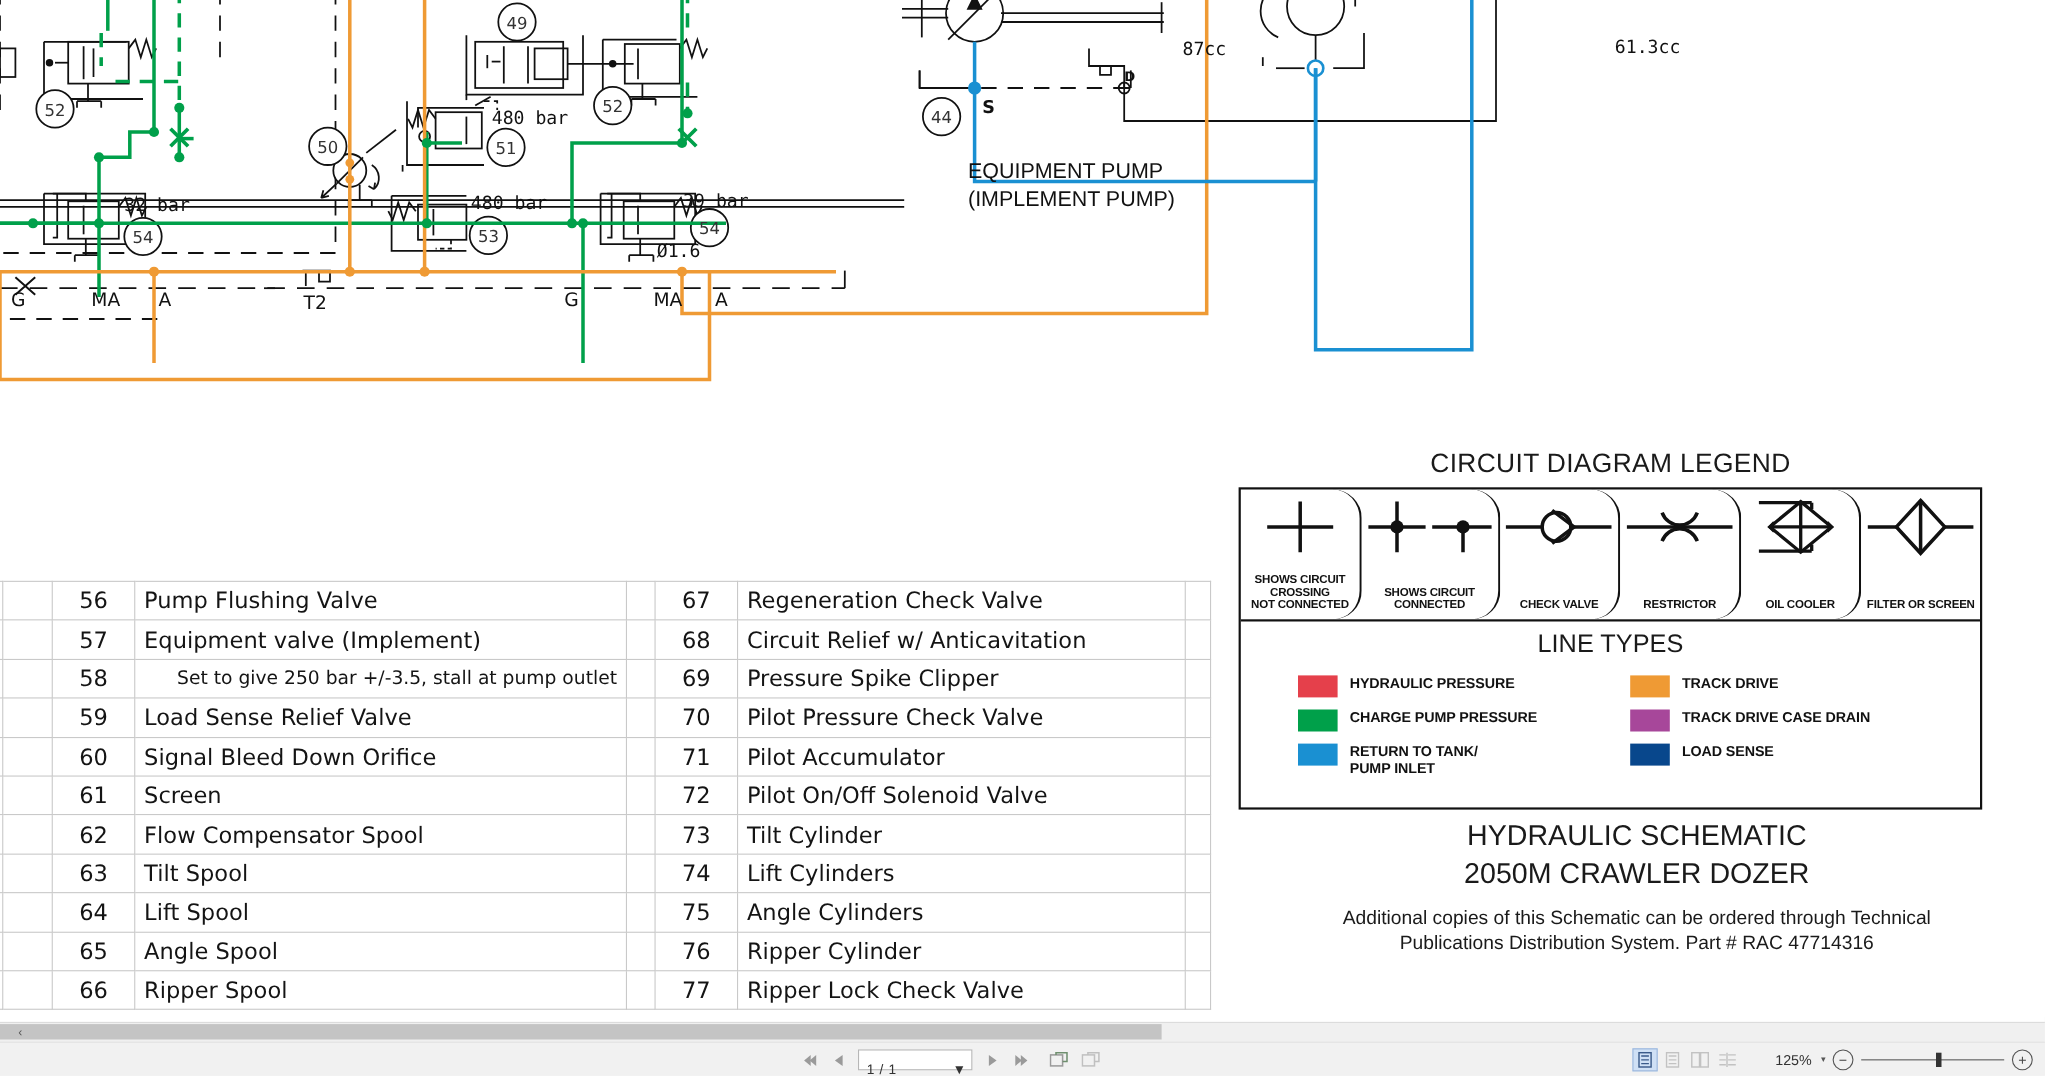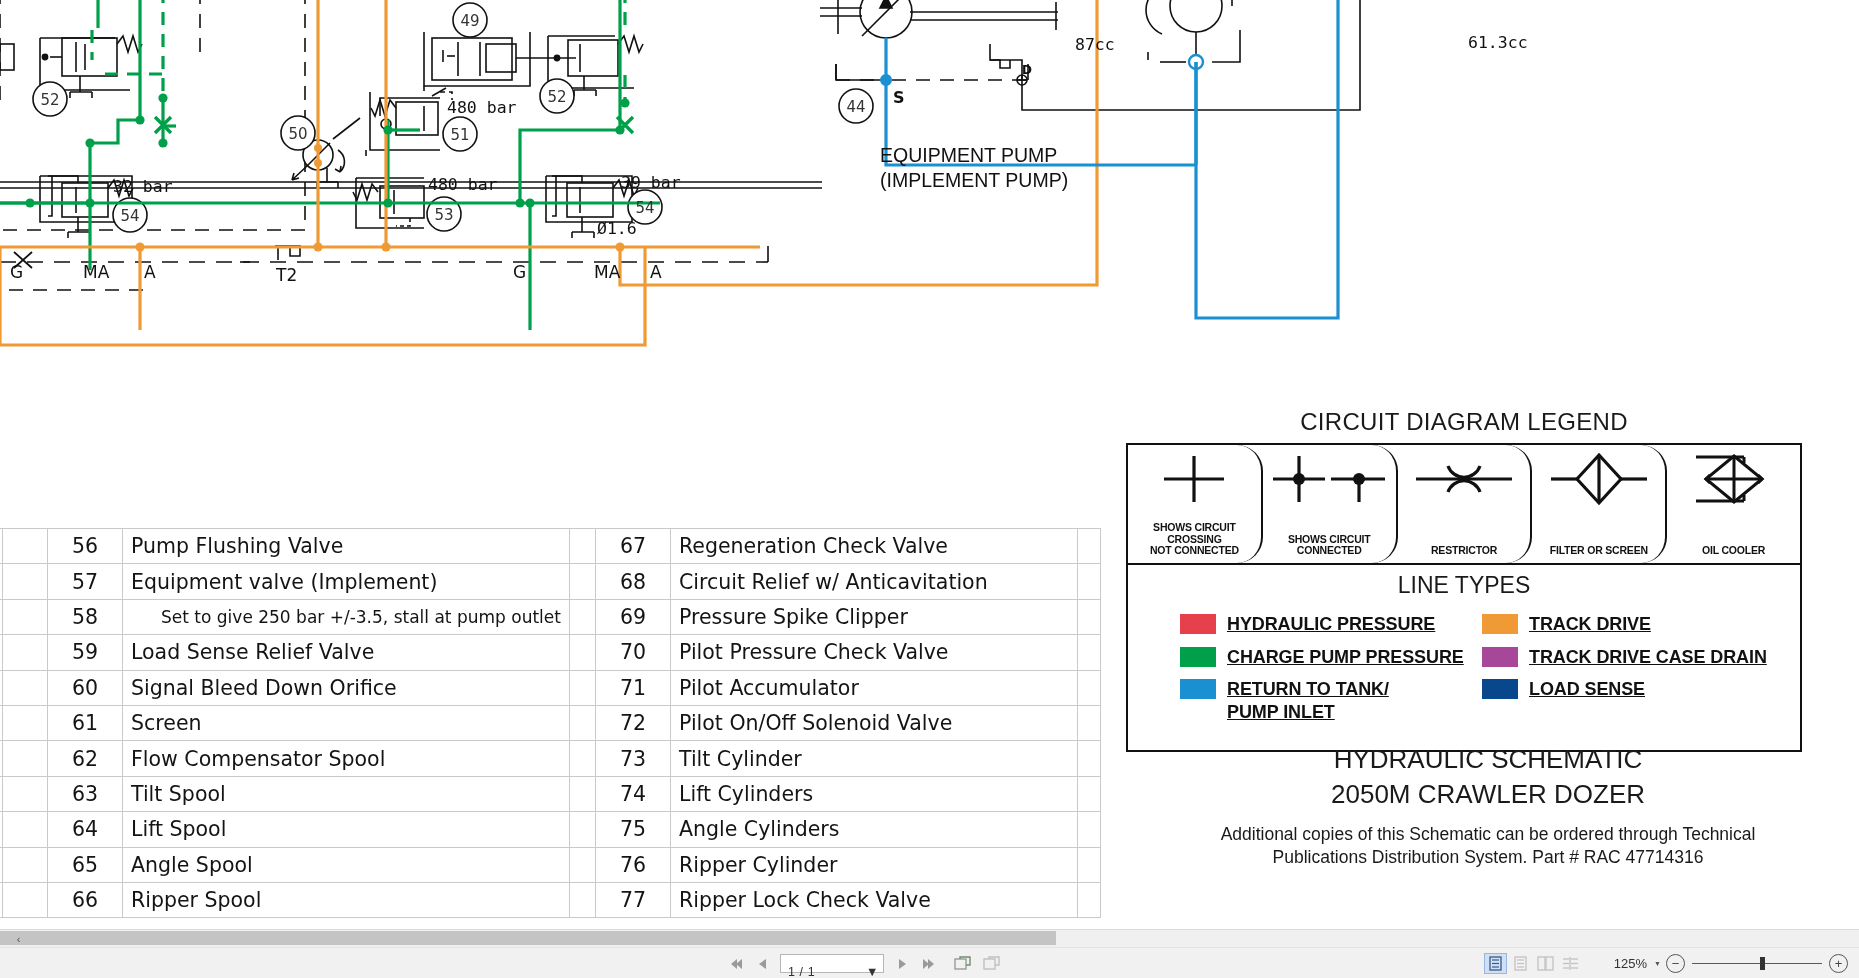--- a/index.html
+++ b/index.html
@@ -65,22 +65,22 @@
   .lt-sep{border-top:2px solid #111;}
   .lt-title{
     text-align:center;font-size:23px;color:#1a1a1a;padding:7px 0 2px;
     font-family:"Liberation Sans", sans-serif;
   }
   .lt-grid{display:flex;padding:12px 0 16px 52px;}
   .lt-col{width:302px;}
   .lt-item{display:flex;align-items:flex-start;margin-bottom:10px;}
   .sw{width:36px;height:20px;flex:0 0 36px;margin-top:1px;}
   .lt-text{
-    margin-left:11px;font-size:18px;line-height:1.26;color:#111;
-    font-family:"Liberation Sans", sans-serif;font-weight:bold;letter-spacing:-.1px;text-decoration:underline;
+    margin-left:11px;font-size:13px;line-height:1.26;color:#111;
+    font-family:"Liberation Sans", sans-serif;font-weight:bold;letter-spacing:-.1px;
   }
 
   
   .titleblock{position:absolute;left:1150px;top:742px;width:676px;text-align:center;}
   .tb-line{font-size:26px;color:#1a1a1a;line-height:1.33;}
   .tb-note{font-size:17.5px;color:#1a1a1a;line-height:1.28;margin-top:12px;}
 
   
   .hscroll{
     position:absolute;left:0;top:929px;width:1859px;height:18px;
@@ -544,65 +544,78 @@
                   <circle cx="30" cy="25" r="6" fill="#111"></circle>
                   <circle cx="90" cy="25" r="6" fill="#111"></circle>
                 </svg>
             </div>
             <div class="sym-label">
               <span style="white-space:pre-line">SHOWS CIRCUIT
 CONNECTED</span>
             </div>
           </div>
 
+          <div class="sym-cell">
+            <div class="sym-art">
+              <svg width="100" height="50" viewBox="0 0 100 50">
+                  <g stroke="#111" stroke-width="3.2" fill="none">
+                    <line x1="2" y1="25" x2="36" y2="25"></line>
+                    <line x1="64" y1="25" x2="98" y2="25"></line>
+                    <circle cx="48" cy="25" r="13"></circle>
+                    <path d="M44 10 L64 25 L44 40"></path>
+                  </g>
+                </svg>
+            </div>
+            <div class="sym-label">CHECK VALVE</div>
+          </div>
 
           <div class="sym-cell">
             <div class="sym-art">
               <svg width="100" height="50" viewBox="0 0 100 50">
                   <g stroke="#111" stroke-width="3.2" fill="none">
                     <path d="M34 12 a17 17 0 0 0 32 0"></path>
                     <line x1="2" y1="25" x2="98" y2="25"></line>
                     <path d="M34 38 a17 17 0 0 1 32 0"></path>
                   </g>
                 </svg>
             </div>
             <div class="sym-label">RESTRICTOR</div>
-          </div>
-
-          <div class="sym-cell">
-            <div class="sym-art">
-              <svg width="100" height="54" viewBox="0 0 100 54">
-                  <g stroke="#111" stroke-width="3.2" fill="none">
-                    <line x1="2" y1="27" x2="28" y2="27"></line>
-                    <line x1="72" y1="27" x2="98" y2="27"></line>
-                    <polygon points="50,3 72,27 50,51 28,27"></polygon>
-                    <line x1="50" y1="3" x2="50" y2="51"></line>
-                  </g>
-                </svg>
-            </div>
-            <div class="sym-label">FILTER OR SCREEN</div>
           </div>
 
           <div class="sym-cell">
             <div class="sym-art">
               <svg width="100" height="58" viewBox="0 0 100 58">
                   <g stroke="#111" stroke-width="3" fill="none">
                     <polygon points="50,6 78,29 50,52 22,29"></polygon>
                     <line x1="50" y1="6" x2="50" y2="52"></line>
                     <line x1="22" y1="29" x2="78" y2="29"></line>
                     <path d="M26 25 L22 29 L26 33"></path>
                     <path d="M74 25 L78 29 L74 33"></path>
                     <line x1="12" y1="7" x2="60" y2="7"></line>
                     <line x1="12" y1="51" x2="60" y2="51"></line>
                     <line x1="60" y1="7" x2="60" y2="13"></line>
                     <line x1="60" y1="45" x2="60" y2="51"></line>
                   </g>
                 </svg>
             </div>
             <div class="sym-label">OIL COOLER</div>
+          </div>
+
+          <div class="sym-cell">
+            <div class="sym-art">
+              <svg width="100" height="54" viewBox="0 0 100 54">
+                  <g stroke="#111" stroke-width="3.2" fill="none">
+                    <line x1="2" y1="27" x2="28" y2="27"></line>
+                    <line x1="72" y1="27" x2="98" y2="27"></line>
+                    <polygon points="50,3 72,27 50,51 28,27"></polygon>
+                    <line x1="50" y1="3" x2="50" y2="51"></line>
+                  </g>
+                </svg>
+            </div>
+            <div class="sym-label">FILTER OR SCREEN</div>
           </div>
         </div>
 
         <div class="lt-sep">
           <div class="lt-title">LINE TYPES</div>
           <div class="lt-grid">
             <div class="lt-col">
               <div class="lt-item">
                 <div class="sw" style="background:#e5404b"></div>
                 <div class="lt-text" style="white-space:pre-line">HYDRAULIC PRESSURE</div>

